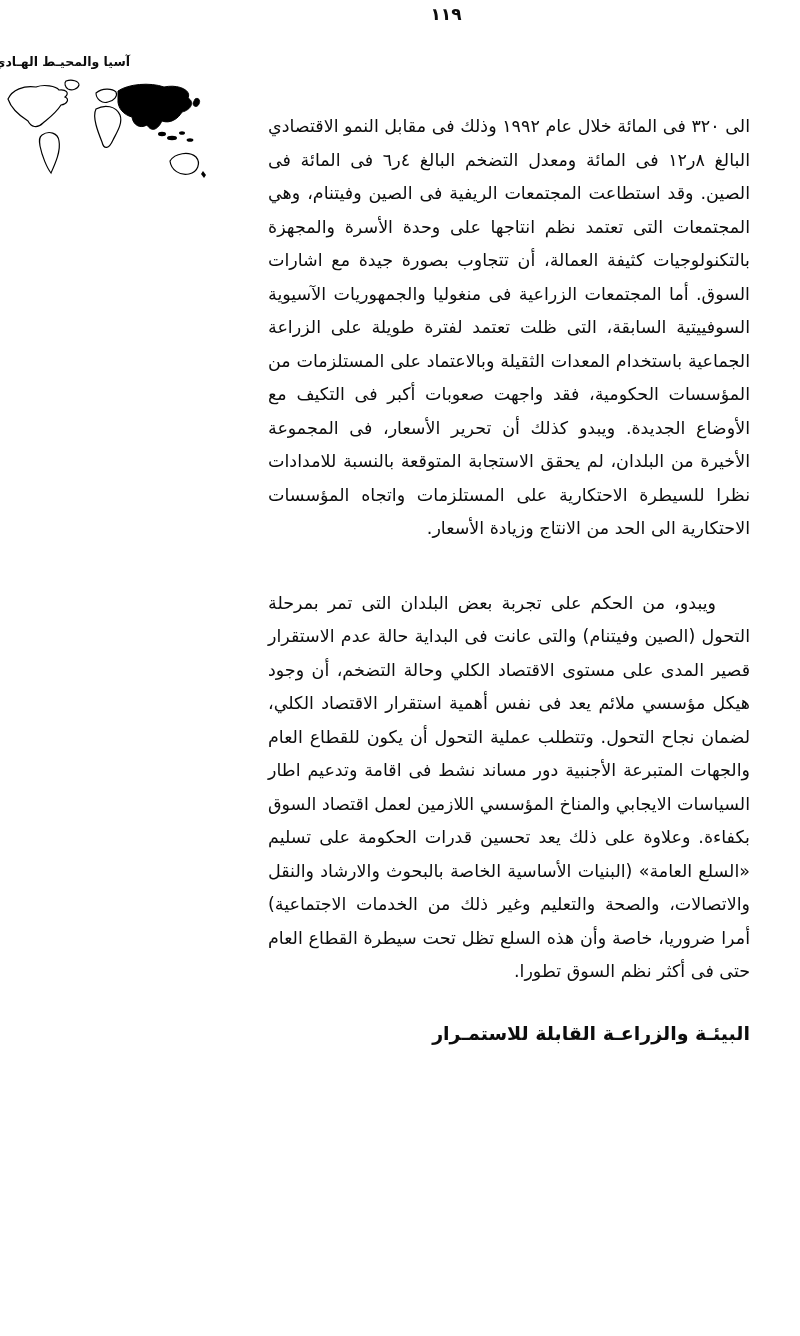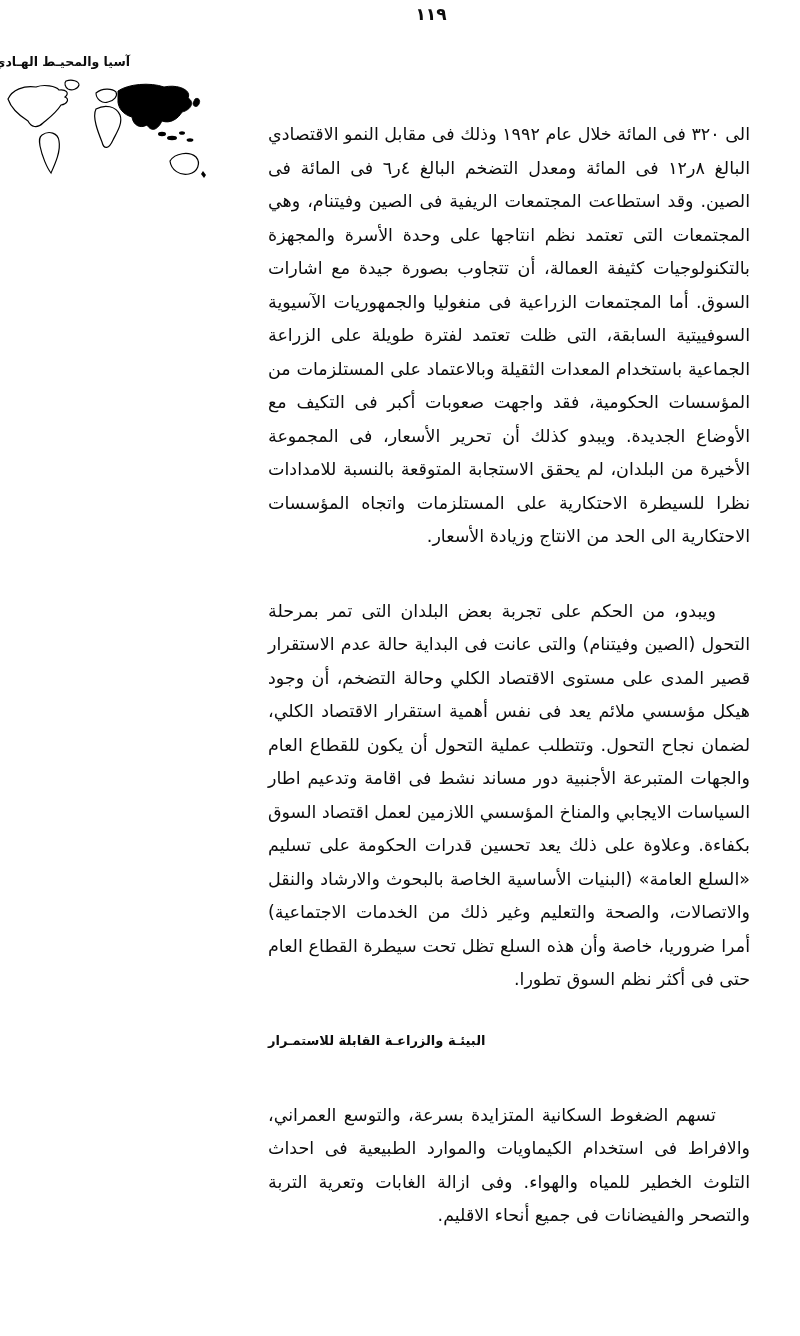--- a/index.html
+++ b/index.html
@@ -12,21 +12,21 @@
     width: 800px;
     height: 1336px;
     background: #ffffff;
     color: #0d0d0d;
     font-family: "DejaVu Sans", sans-serif;
     overflow: hidden;
   }
   .page-number {
     position: absolute;
     top: 4px;
-    left: 431px;
+    left: 446px;
     transform: translateX(-50%);
     font-size: 17px;
     font-weight: 700;
     letter-spacing: 1px;
   }
   .region-block {
     position: absolute;
     left: 4px;
     top: 54px;
     width: 212px;
@@ -40,39 +40,39 @@
     text-align: center;
     white-space: nowrap;
   }
   .region-map {
     margin-top: 8px;
     display: block;
   }
   .text-column {
     position: absolute;
     left: 268px;
-    top: 118px;
+    top: 110px;
     width: 482px;
     direction: rtl;
     text-align: justify;
     font-size: 17.5px;
     line-height: 33.5px;
   }
   .text-column p {
     margin: 0;
   }
   .para.indent {
     text-indent: 34px;
     margin-top: 41px;
   }
   .section-heading {
     margin: 27px 0 5px 0;
-    font-size: 13px;
+    font-size: 19px;
     font-weight: 700;
-    text-align: left;
+    text-align: right;
     line-height: 34px;
   }
 </style>
 </head>
 <body>
 
 <div class="page">
 
   <div class="page-number">١١٩</div>
 
@@ -112,16 +112,15 @@
     </svg>
   </div>
 
   <div class="text-column">
     <p class="para no-indent">الى ٣٢٠ فى المائة خلال عام ١٩٩٢ وذلك فى مقابل النمو الاقتصادي البالغ ٨ر١٢ فى المائة ومعدل التضخم البالغ ٤ر٦ فى المائة فى الصين. وقد استطاعت المجتمعات الريفية فى الصين وفيتنام، وهي المجتمعات التى تعتمد نظم انتاجها على وحدة الأسرة والمجهزة بالتكنولوجيات كثيفة العمالة، أن تتجاوب بصورة جيدة مع اشارات السوق. أما المجتمعات الزراعية فى منغوليا والجمهوريات الآسيوية السوفييتية السابقة، التى ظلت تعتمد لفترة طويلة على الزراعة الجماعية باستخدام المعدات الثقيلة وبالاعتماد على المستلزمات من المؤسسات الحكومية، فقد واجهت صعوبات أكبر فى التكيف مع الأوضاع الجديدة. ويبدو كذلك أن تحرير الأسعار، فى المجموعة الأخيرة من البلدان، لم يحقق الاستجابة المتوقعة بالنسبة للامدادات نظرا للسيطرة الاحتكارية على المستلزمات واتجاه المؤسسات الاحتكارية الى الحد من الانتاج وزيادة الأسعار.</p>
 
     <p class="para indent">ويبدو، من الحكم على تجربة بعض البلدان التى تمر بمرحلة التحول (الصين وفيتنام) والتى عانت فى البداية حالة عدم الاستقرار قصير المدى على مستوى الاقتصاد الكلي وحالة التضخم، أن وجود هيكل مؤسسي ملائم يعد فى نفس أهمية استقرار الاقتصاد الكلي، لضمان نجاح التحول. وتتطلب عملية التحول أن يكون للقطاع العام والجهات المتبرعة الأجنبية دور مساند نشط فى اقامة وتدعيم اطار السياسات الايجابي والمناخ المؤسسي اللازمين لعمل اقتصاد السوق بكفاءة. وعلاوة على ذلك يعد تحسين قدرات الحكومة على تسليم «السلع العامة» (البنيات الأساسية الخاصة بالبحوث والارشاد والنقل والاتصالات، والصحة والتعليم وغير ذلك من الخدمات الاجتماعية) أمرا ضروريا، خاصة وأن هذه السلع تظل تحت سيطرة القطاع العام حتى فى أكثر نظم السوق تطورا.</p>
 
     <h2 class="section-heading">البيئـة والزراعـة القابلة للاستمـرار</h2>
 
-    <p class="para indent">تسهم الضغوط السكانية المتزايدة بسرعة، والتوسع العمراني، والافراط فى استخدام الكيماويات والموارد الطبيعية فى احداث التلوث الخطير للمياه والهواء. وفى ازالة الغابات وتعرية التربة والتصحر والفيضانات فى جميع أنحاء الاقليم.</p>
   </div>
 
 </div>
 
 </body></html>

